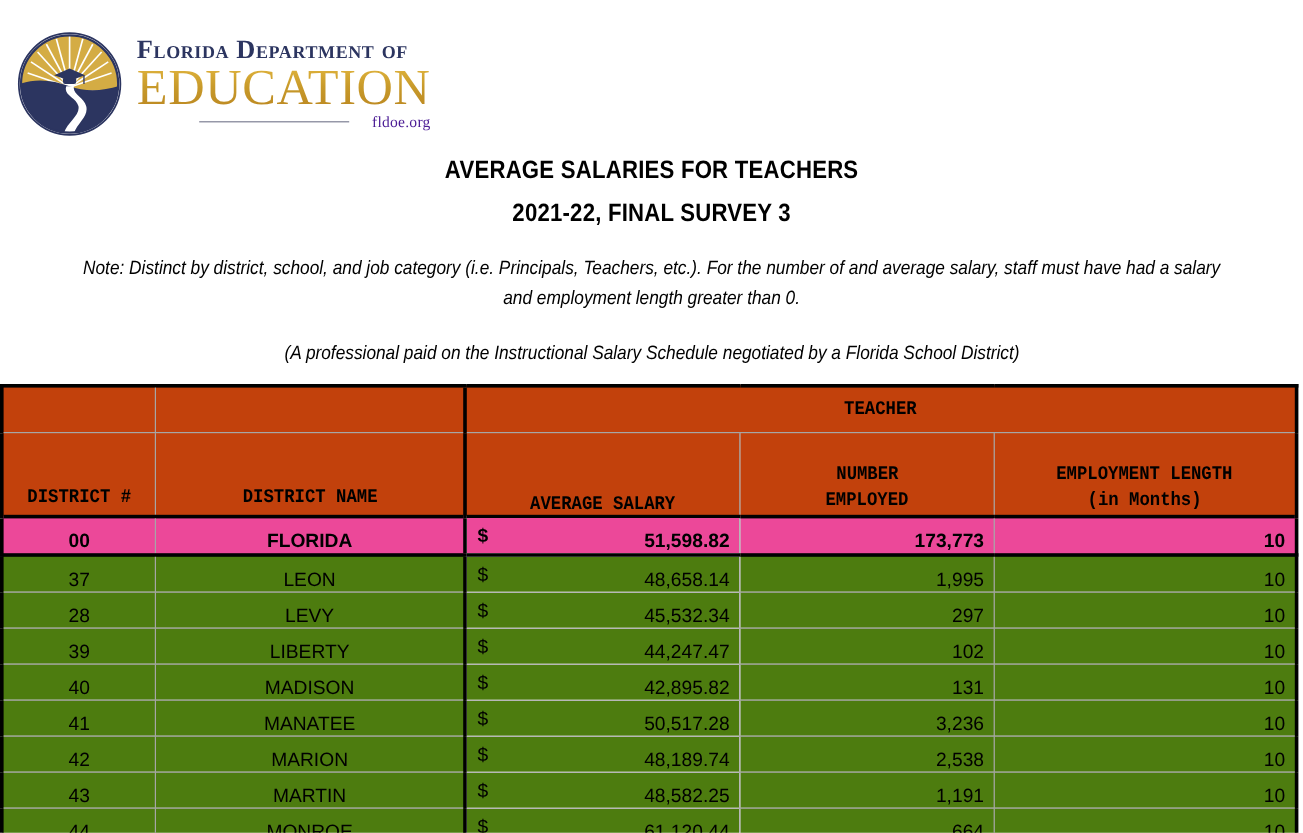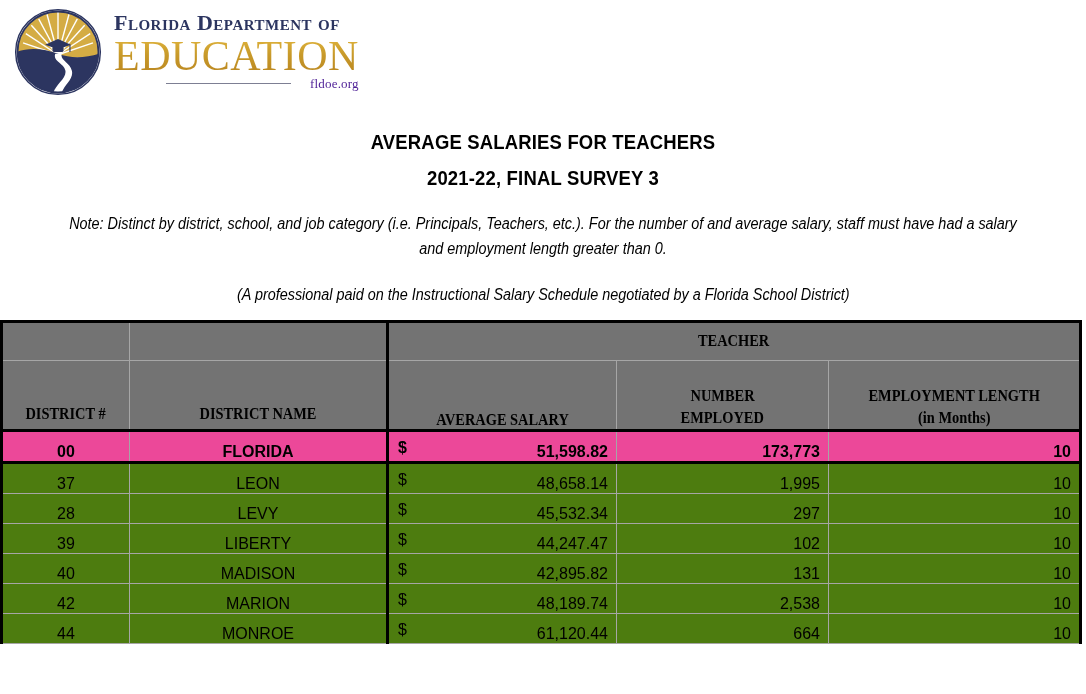--- a/index.html
+++ b/index.html
@@ -19,21 +19,21 @@
 
   
   .logo-band {
     position: relative;
     height: 110px;
     padding: 0;
   }
   .logo-wrap {
     position: absolute;
     left: 12px;
-    top: 6px;
+    top: 24px;
     display: flex;
     align-items: flex-start;
   }
   .logo-mark {
     width: 92px;
     height: 92px;
     flex: 0 0 92px;
   }
   .logo-text {
     margin-left: 10px;
@@ -132,23 +132,23 @@
   table.salary col.c-len    { width: 252px; }
 
   table.salary th, table.salary td {
     padding: 0 8px;
     border: 1px solid #a6a6a6;
     vertical-align: bottom;
   }
 
   
   thead th {
-    background: #737373;
+    background: #c2410c;
     font-weight: 700;
-    font-family: Liberation Serif, serif;
+    font-family: Liberation Mono, monospace;
   }
   thead th .cmp { display: inline-block; transform: scaleX(0.9); }
   tr.hdr-top th { height: 37px; vertical-align: middle; }
   tr.hdr-bot th { height: 62px; }
   th.teacher-group {
     border-bottom: 2px solid #000;
   }
   th.corner-left, th.corner-name {
     border-bottom: none;
   }
@@ -323,27 +323,41 @@
           <td class="c-len br-thick">10</td>
         </tr>
         <tr>
           <td class="c-dist bl-thick">40</td>
           <td class="c-name">MADISON</td>
           <td class="c-sal bl-thick"><span class="dollar">$</span>42,895.82</td>
           <td class="c-num">131</td>
           <td class="c-len br-thick">10</td>
         </tr>
         <tr>
+          <td class="c-dist bl-thick">41</td>
+          <td class="c-name">MANATEE</td>
+          <td class="c-sal bl-thick"><span class="dollar">$</span>50,517.28</td>
+          <td class="c-num">3,236</td>
+          <td class="c-len br-thick">10</td>
+        </tr>
+        <tr>
           <td class="c-dist bl-thick">42</td>
           <td class="c-name">MARION</td>
           <td class="c-sal bl-thick"><span class="dollar">$</span>48,189.74</td>
           <td class="c-num">2,538</td>
           <td class="c-len br-thick">10</td>
         </tr>
         <tr>
+          <td class="c-dist bl-thick">43</td>
+          <td class="c-name">MARTIN</td>
+          <td class="c-sal bl-thick"><span class="dollar">$</span>48,582.25</td>
+          <td class="c-num">1,191</td>
+          <td class="c-len br-thick">10</td>
+        </tr>
+        <tr>
           <td class="c-dist bl-thick">44</td>
           <td class="c-name">MONROE</td>
           <td class="c-sal bl-thick"><span class="dollar">$</span>61,120.44</td>
           <td class="c-num">664</td>
           <td class="c-len br-thick">10</td>
         </tr>
       </tbody>
   </table>
 </div>
 

